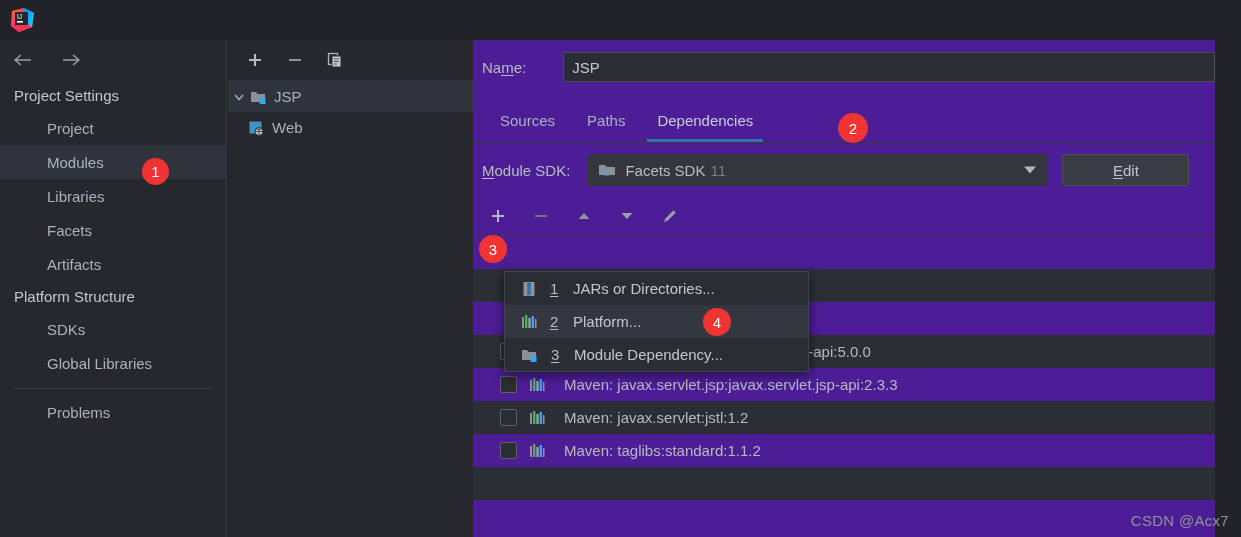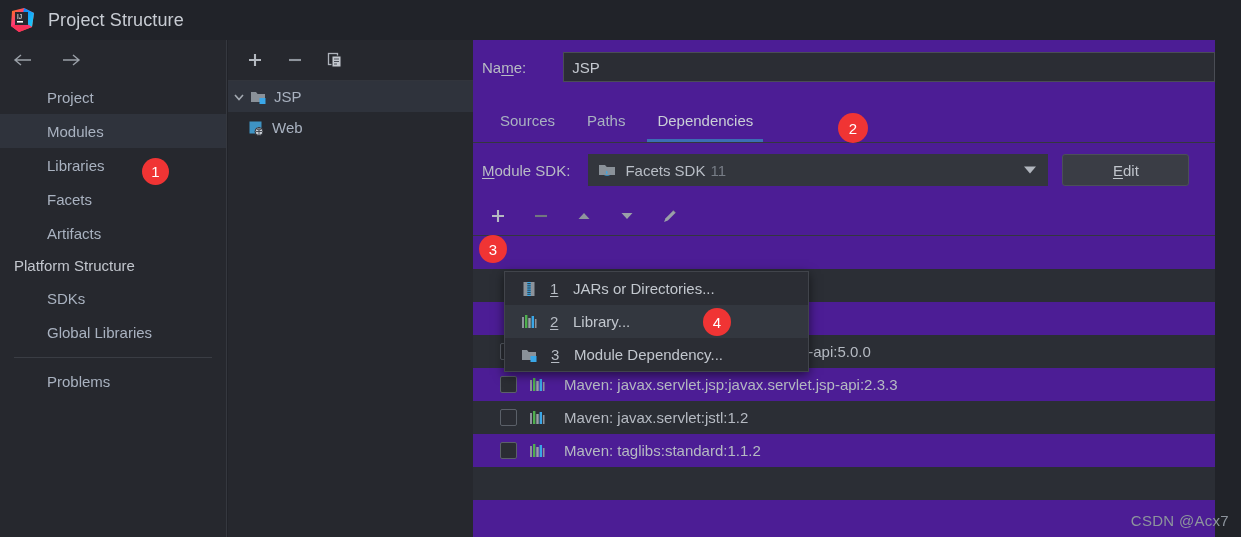--- a/index.html
+++ b/index.html
@@ -201,37 +201,37 @@
           </linearGradient>
         </defs>
         <path d="M2 4 L14 1 L24 6 L22 20 L9 25 L1 19 Z" fill="url(#ijg1)"></path>
         <path d="M14 1 L24 6 L22 20 L12 14 Z" fill="url(#ijg3)"></path>
         <path d="M1 19 L9 25 L22 20 L12 14 Z" fill="url(#ijg2)"></path>
         <rect x="5" y="5" width="13" height="13" fill="#27282e"></rect>
         <text x="7" y="12" font-size="6.5" fill="#ffffff" font-family="Liberation Sans, sans-serif">IJ</text>
         <rect x="7" y="14" width="6" height="1.6" fill="#ffffff"></rect>
       </svg>
     </div>
-    <div class="title-text">Project Structure</div>
   </div>
 
   <div class="sidebar">
     <div class="nav-arrows">
       <div class="arrow-btn">
         <svg width="22" height="16" viewBox="0 0 22 16">
             <path d="M9 3 L3 8 L9 13 M3 8 H19" stroke="#9aa0a8" stroke-width="1.4" fill="none"></path>
           </svg>
       </div>
       <div class="arrow-btn">
         <svg width="22" height="16" viewBox="0 0 22 16">
             <path d="M13 3 L19 8 L13 13 M19 8 H3" stroke="#9aa0a8" stroke-width="1.4" fill="none"></path>
           </svg>
       </div>
     </div>
 
+    <div class="sb-group">Project Settings</div>
     <div class="sb-item">Project</div>
     <div class="sb-item selected">
       <span>Modules</span>
     </div>
     <div class="sb-item">Libraries</div>
     <div class="sb-item">Facets</div>
     <div class="sb-item">Artifacts</div>
     <div class="sb-group">Platform Structure</div>
     <div class="sb-item">SDKs</div>
     <div class="sb-item">Global Libraries</div>
@@ -419,21 +419,21 @@
     </div>
     <div class="pm-item hl">
       <svg width="16" height="15" viewBox="0 0 16 15">
         <rect x="1" y="3" width="2" height="11" fill="#8d939b"></rect>
         <rect x="4" y="1" width="2.4" height="13" fill="#4fb04f"></rect>
         <rect x="7.3" y="4" width="2.4" height="10" fill="#9aa0a8"></rect>
         <rect x="10.6" y="2" width="2.4" height="12" fill="#3aa7e8"></rect>
         <rect x="13.9" y="5" width="1.6" height="9" fill="#8d939b"></rect>
       </svg>
       <span class="pm-num">2</span>
-      <span class="pm-txt">Library...</span>
+      <span class="pm-txt">Platform...</span>
     </div>
     <div class="pm-item">
       <svg width="17" height="16" viewBox="0 0 17 16">
         <path d="M1 3 H6 L7.6 5 H15 V13 H1 Z" fill="#8a9199"></path>
         <rect x="9.5" y="9" width="6" height="6" fill="#3aa7e8"></rect>
       </svg>
       <span class="pm-num">3</span>
       <span class="pm-txt">Module Dependency...</span>
     </div>
   </div>

